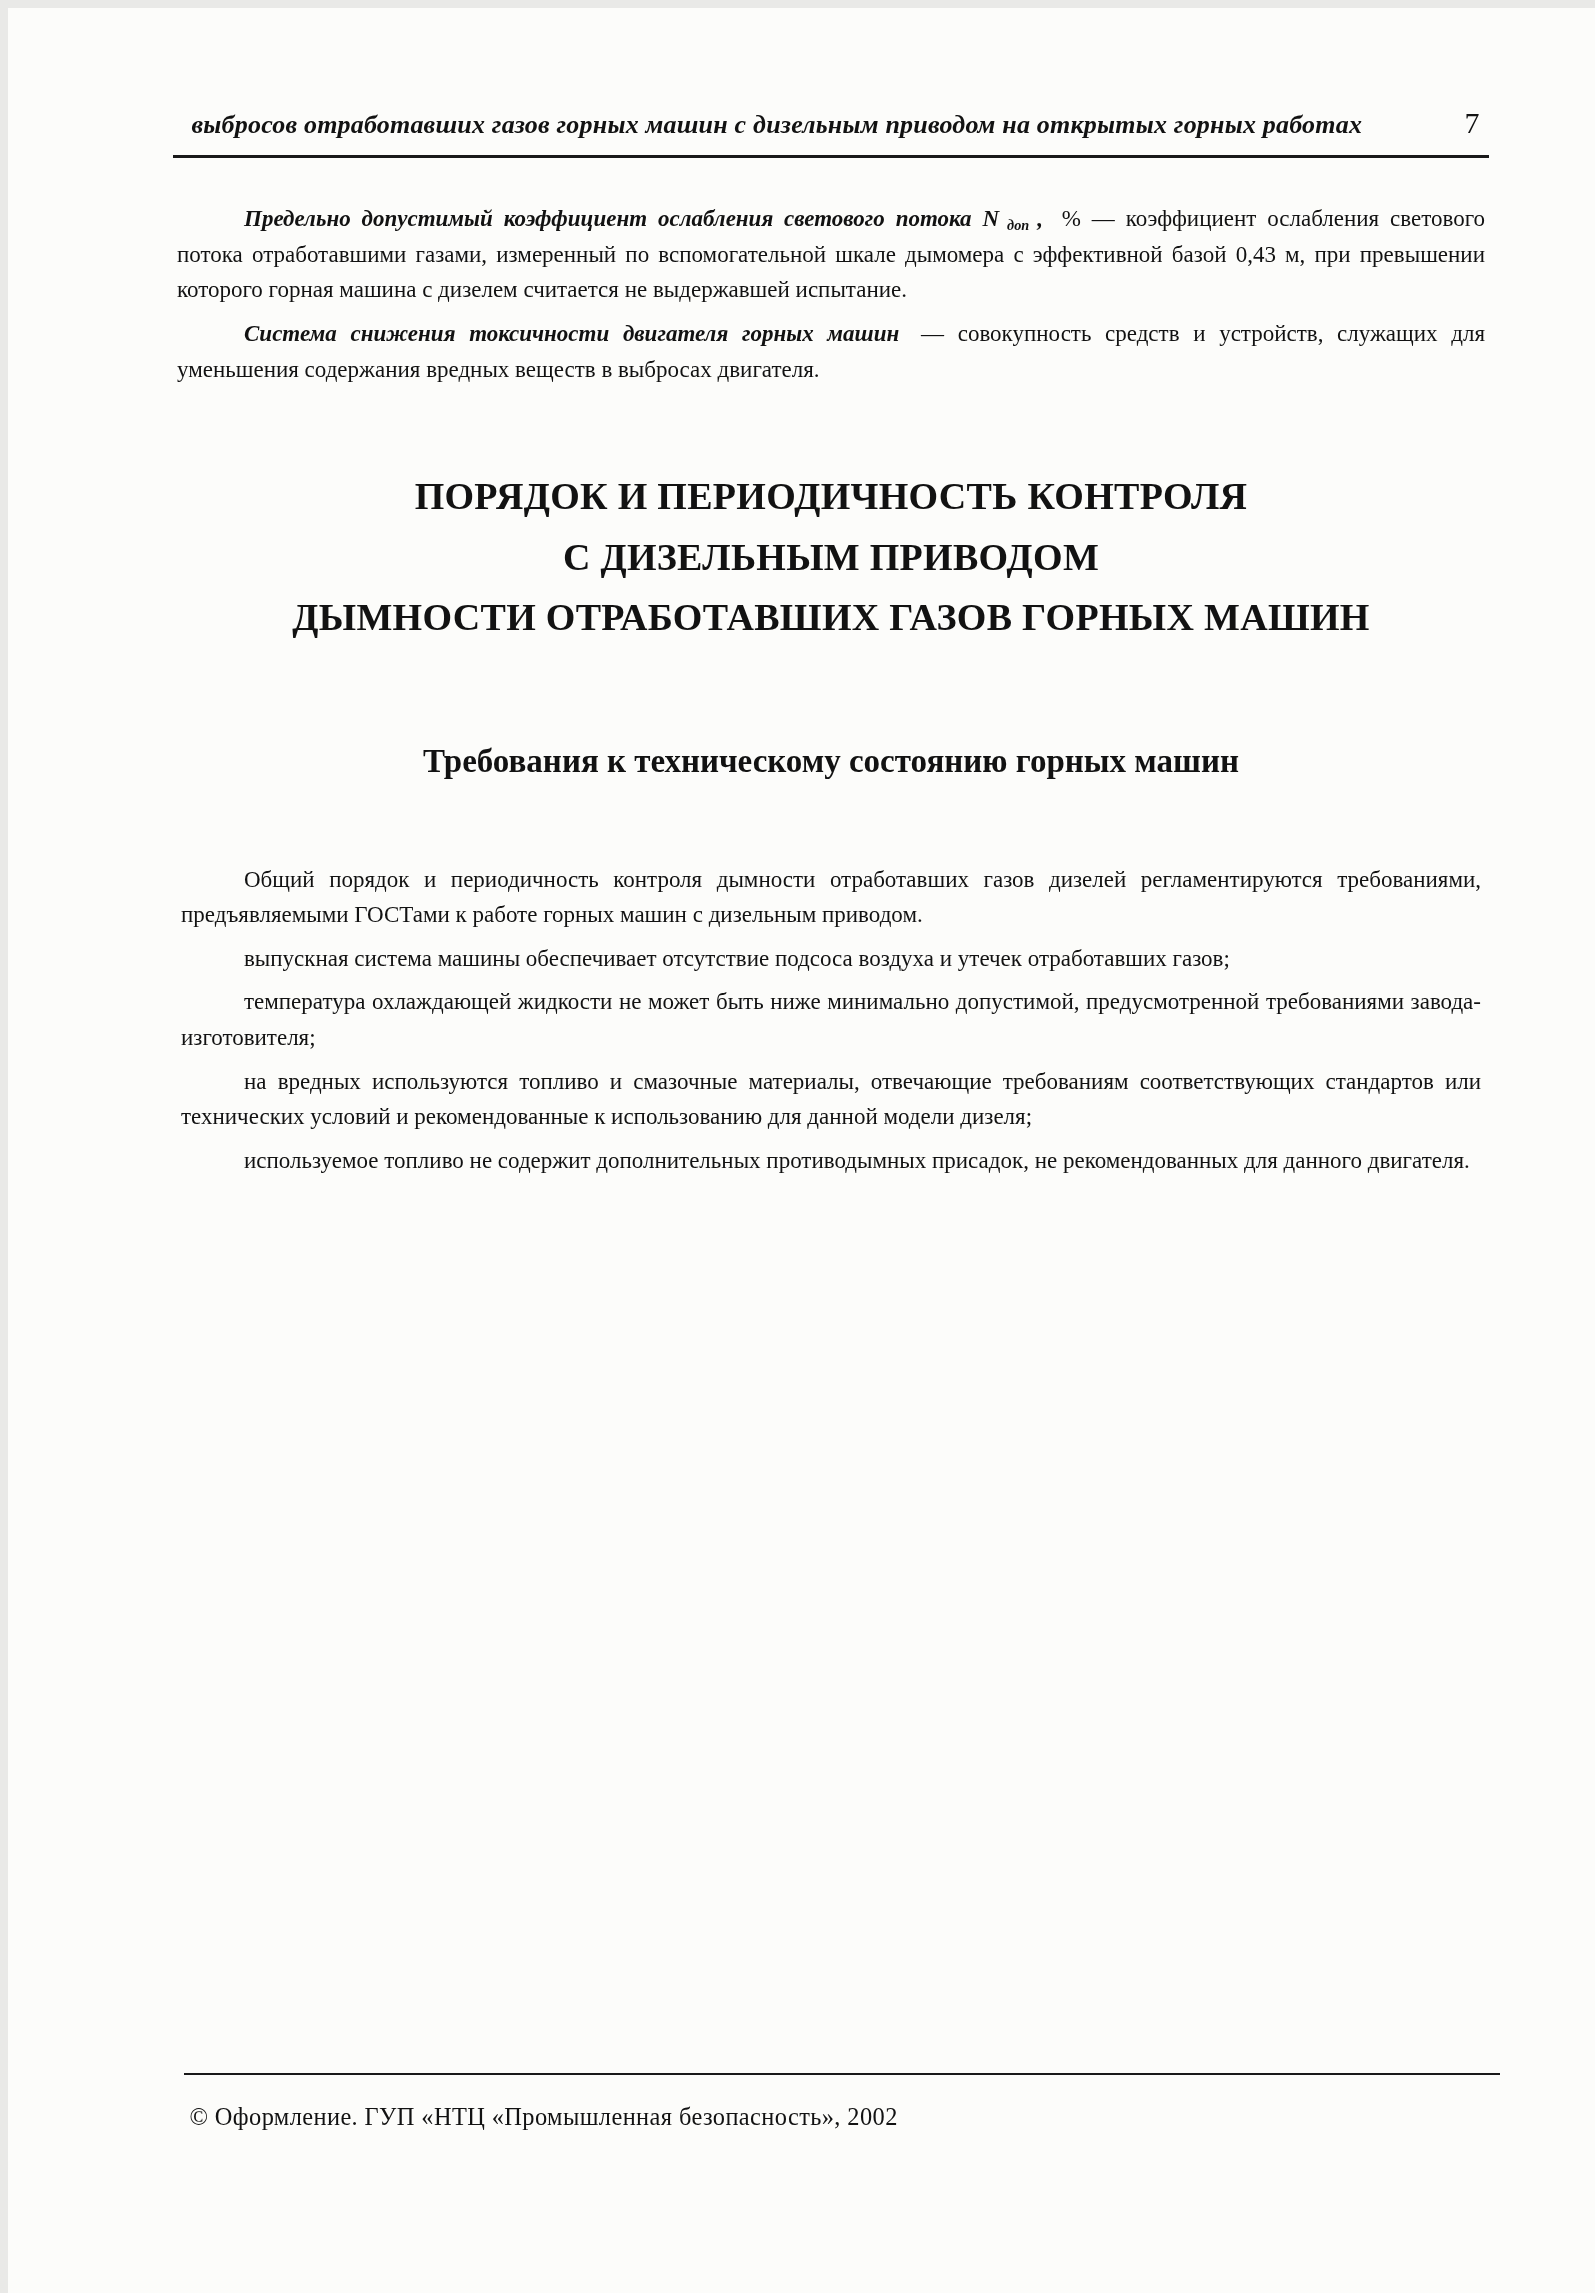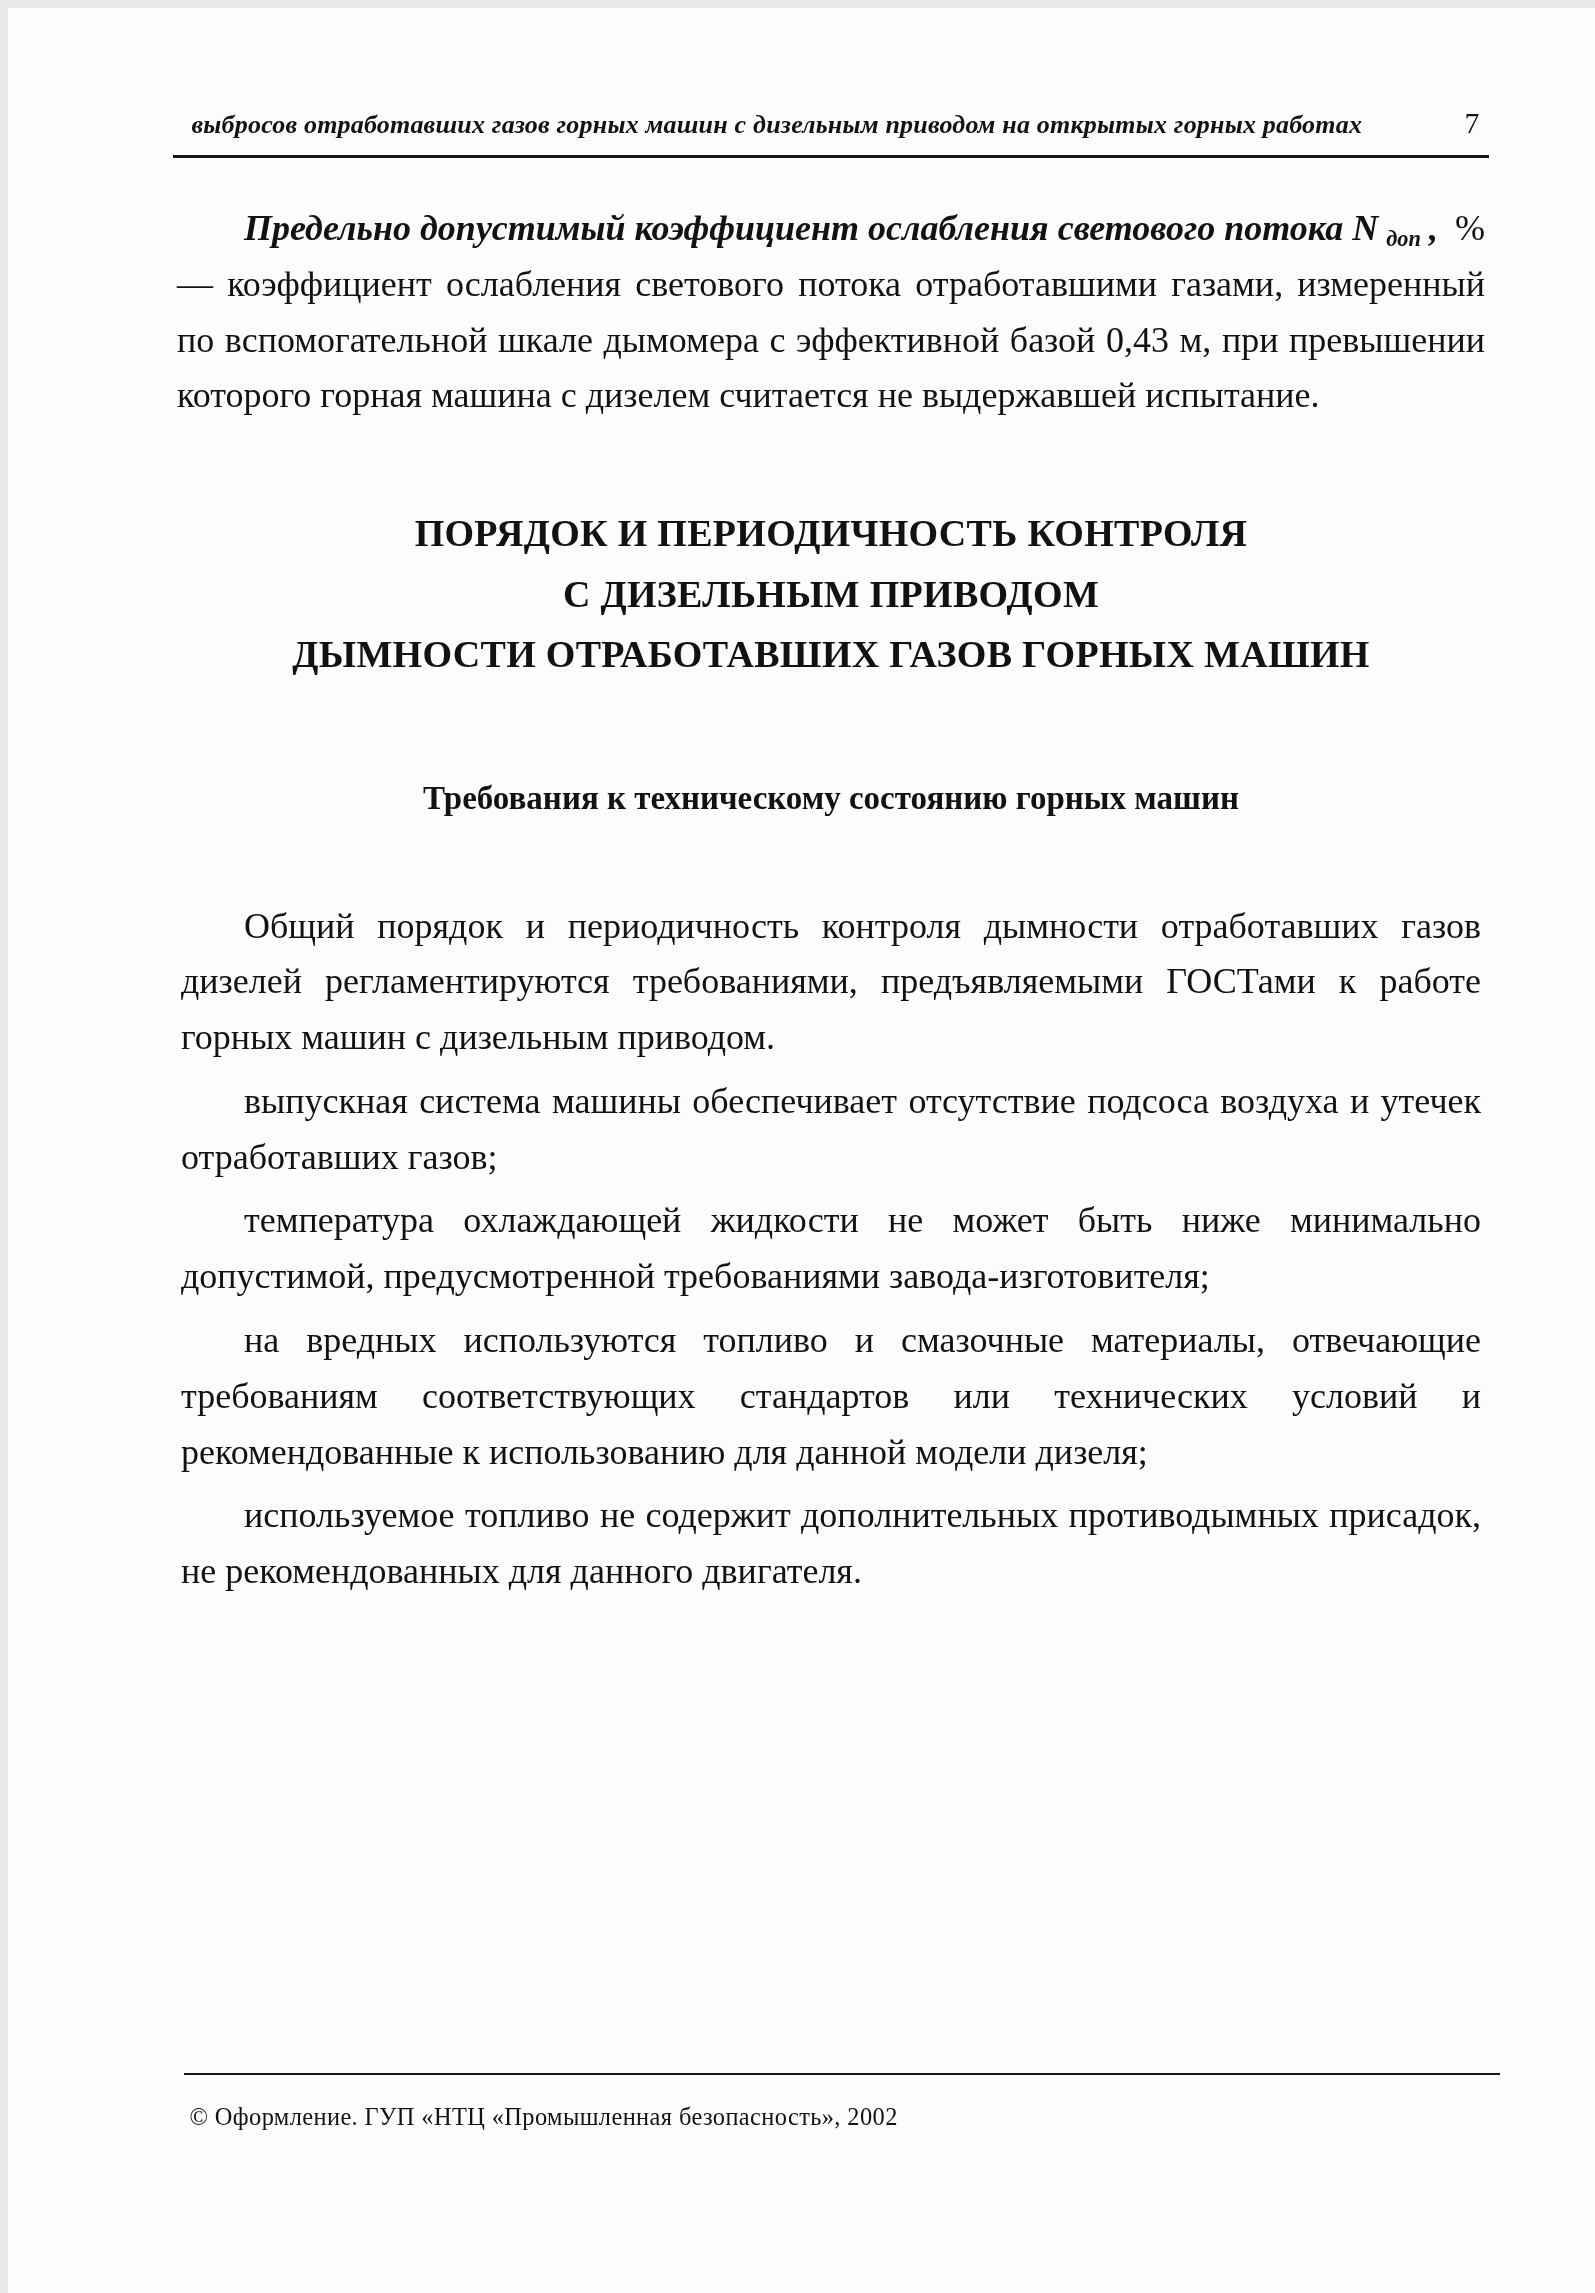--- a/index.html
+++ b/index.html
@@ -39,21 +39,21 @@
     font-size: 30px;
     font-weight: normal;
   }
   .header-rule {
     border: none;
     border-top: 3.6px solid #191919;
     margin-bottom: 31px;
   }
   
   .body-p {
-    font-size: 36px;
+    font-size: 23px;
     line-height: 1.55;
     text-align: justify;
     text-indent: 63px;
   }
   .lead {
     font-weight: bold;
     font-style: italic;
   }
   .lead-sub {
     font-weight: bold;
@@ -103,20 +103,21 @@
   <div class="content">
 
     <div class="running-header">
       <span class="running-title">выбросов отработавших газов горных машин с дизельным приводом на открытых горных работах</span>
       <span class="page-number">7</span>
     </div>
     <hr class="header-rule">
 
     <p class="body-p"><span class="lead">Предельно допустимый коэффициент ослабления светового потока N</span><span class="lead-sub">доп</span><span class="lead">,</span><span> % — коэффициент ослабления светового потока отработавшими газами, измеренный по вспомогательной шкале дымомера с эффективной базой 0,43 м, при превышении которого горная машина с дизелем считается не выдержавшей испытание.</span></p>
 
+    <p class="body-p"><span class="lead">Система снижения токсичности двигателя горных машин</span><span> — совокупность средств и устройств, служащих для уменьшения содержания вредных веществ в выбросах двигателя.</span></p>
 
     <div class="section-heading">
       <div>ПОРЯДОК И ПЕРИОДИЧНОСТЬ КОНТРОЛЯ</div>
       <div>С ДИЗЕЛЬНЫМ ПРИВОДОМ</div>
       <div>ДЫМНОСТИ ОТРАБОТАВШИХ ГАЗОВ ГОРНЫХ МАШИН</div>
     </div>
 
     <div class="subsection-heading">Требования к техническому состоянию горных машин</div>
 
     <div class="paragraphs">

